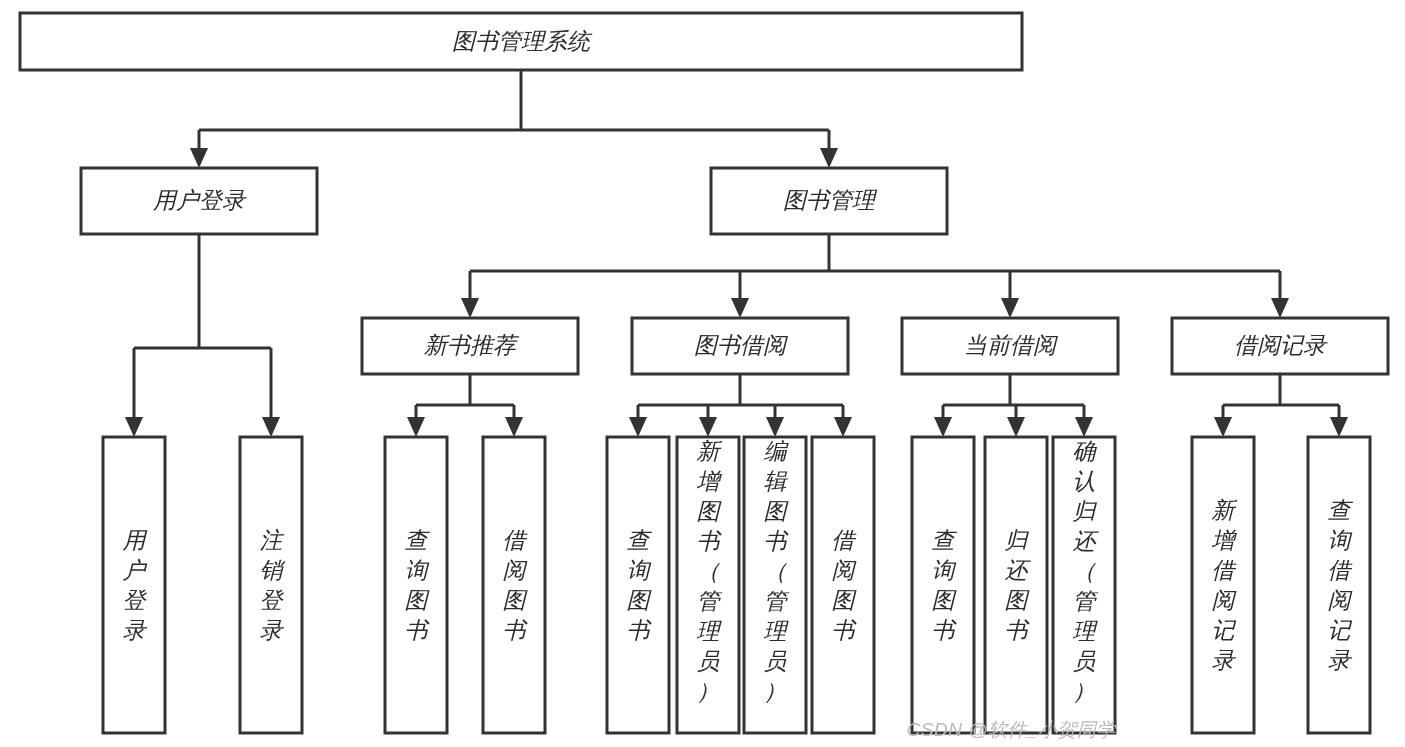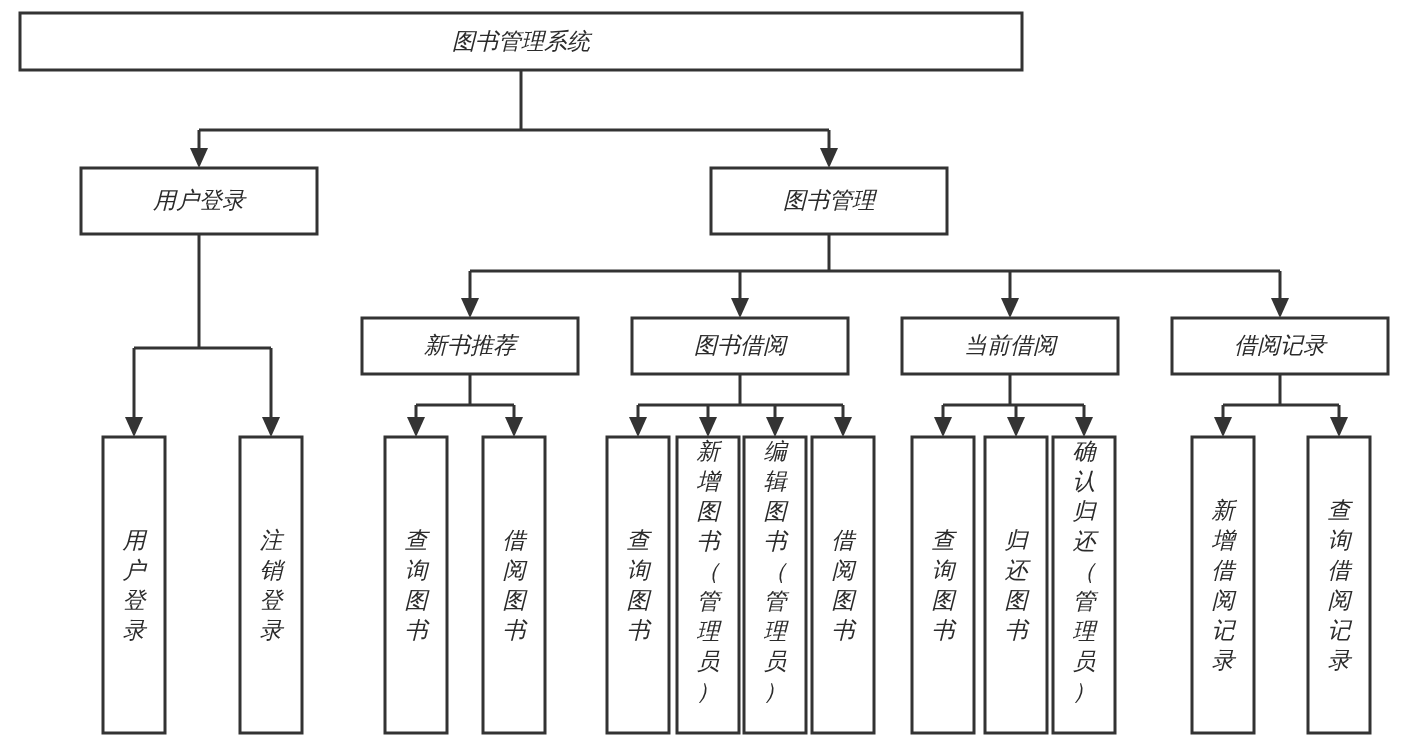--- a/index.html
+++ b/index.html
@@ -200,13 +200,14 @@
         <g>
           <rect x="1192" y="437" width="62" height="296" class="node-rect"></rect>
           <text x="1223" y="518.4" class="node-label-vert"><tspan x="1223" dy="0">新</tspan><tspan x="1223" dy="30">增</tspan><tspan x="1223" dy="30">借</tspan><tspan x="1223" dy="30">阅</tspan><tspan x="1223" dy="30">记</tspan><tspan x="1223" dy="30">录</tspan></text>
         </g>
         <g>
           <rect x="1308" y="437" width="62" height="296" class="node-rect"></rect>
           <text x="1339" y="518.4" class="node-label-vert"><tspan x="1339" dy="0">查</tspan><tspan x="1339" dy="30">询</tspan><tspan x="1339" dy="30">借</tspan><tspan x="1339" dy="30">阅</tspan><tspan x="1339" dy="30">记</tspan><tspan x="1339" dy="30">录</tspan></text>
         </g>
       </g>
   </svg>
+  <div class="watermark">CSDN @软件_小贺同学</div>
 </div>
 
 </body></html>

